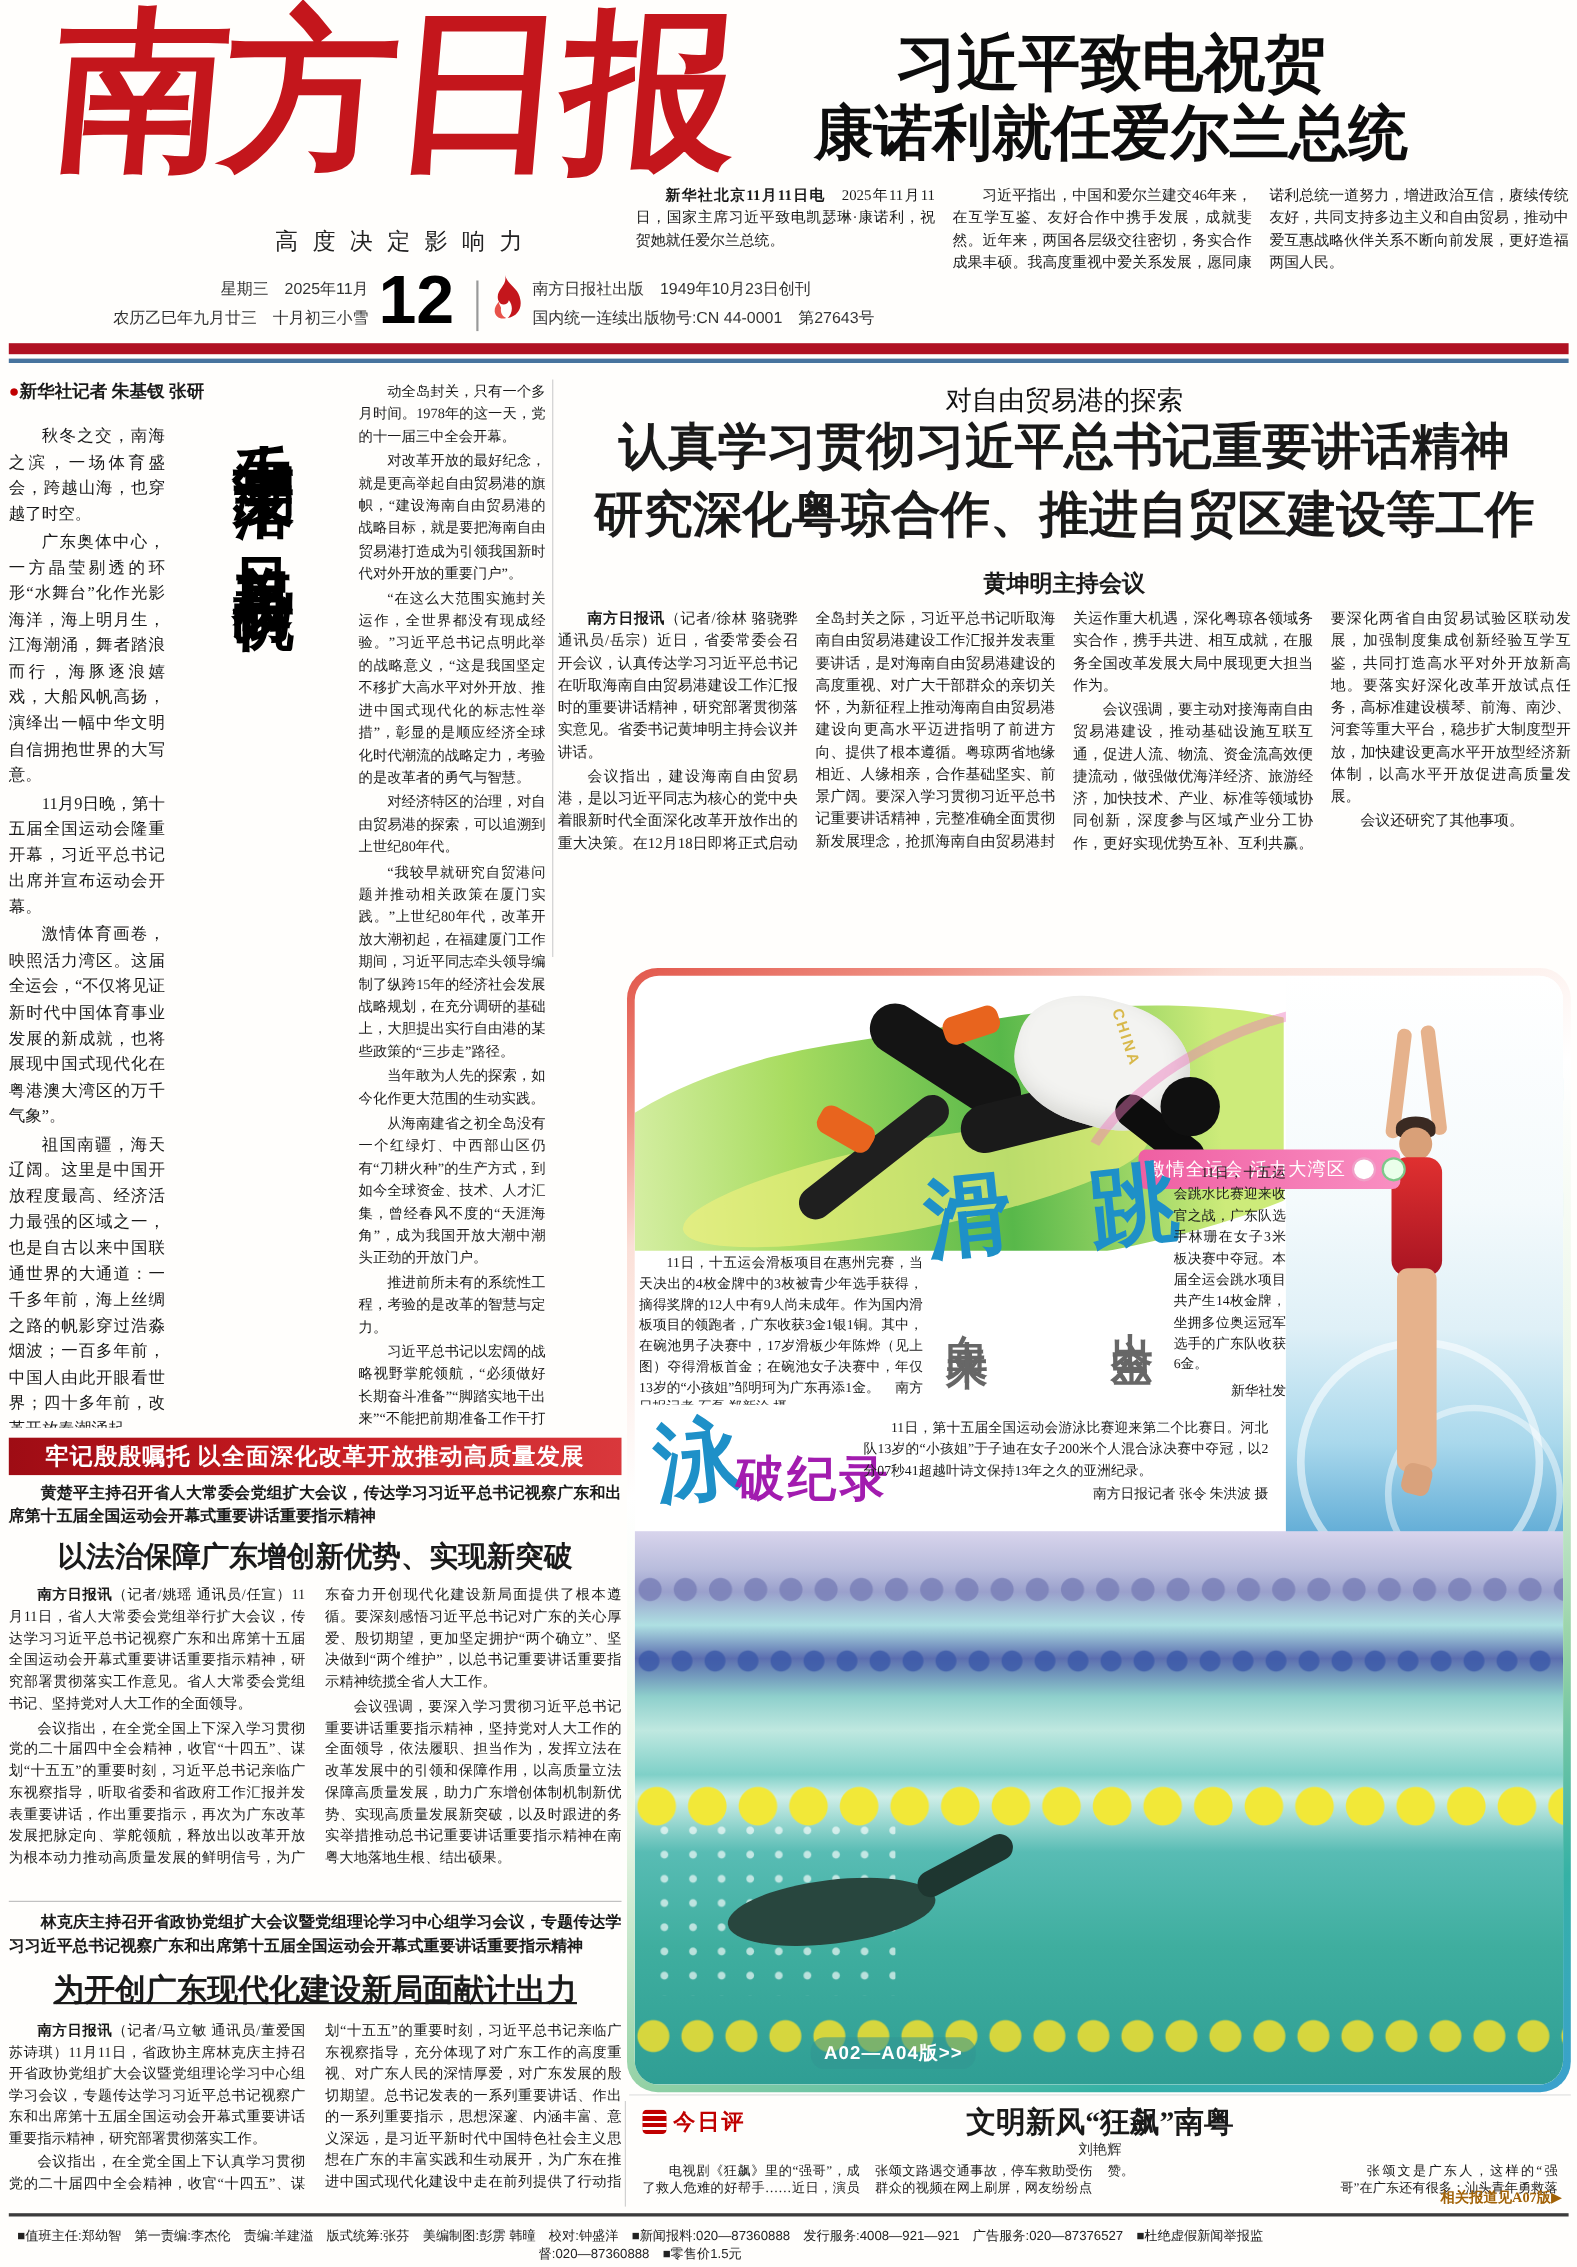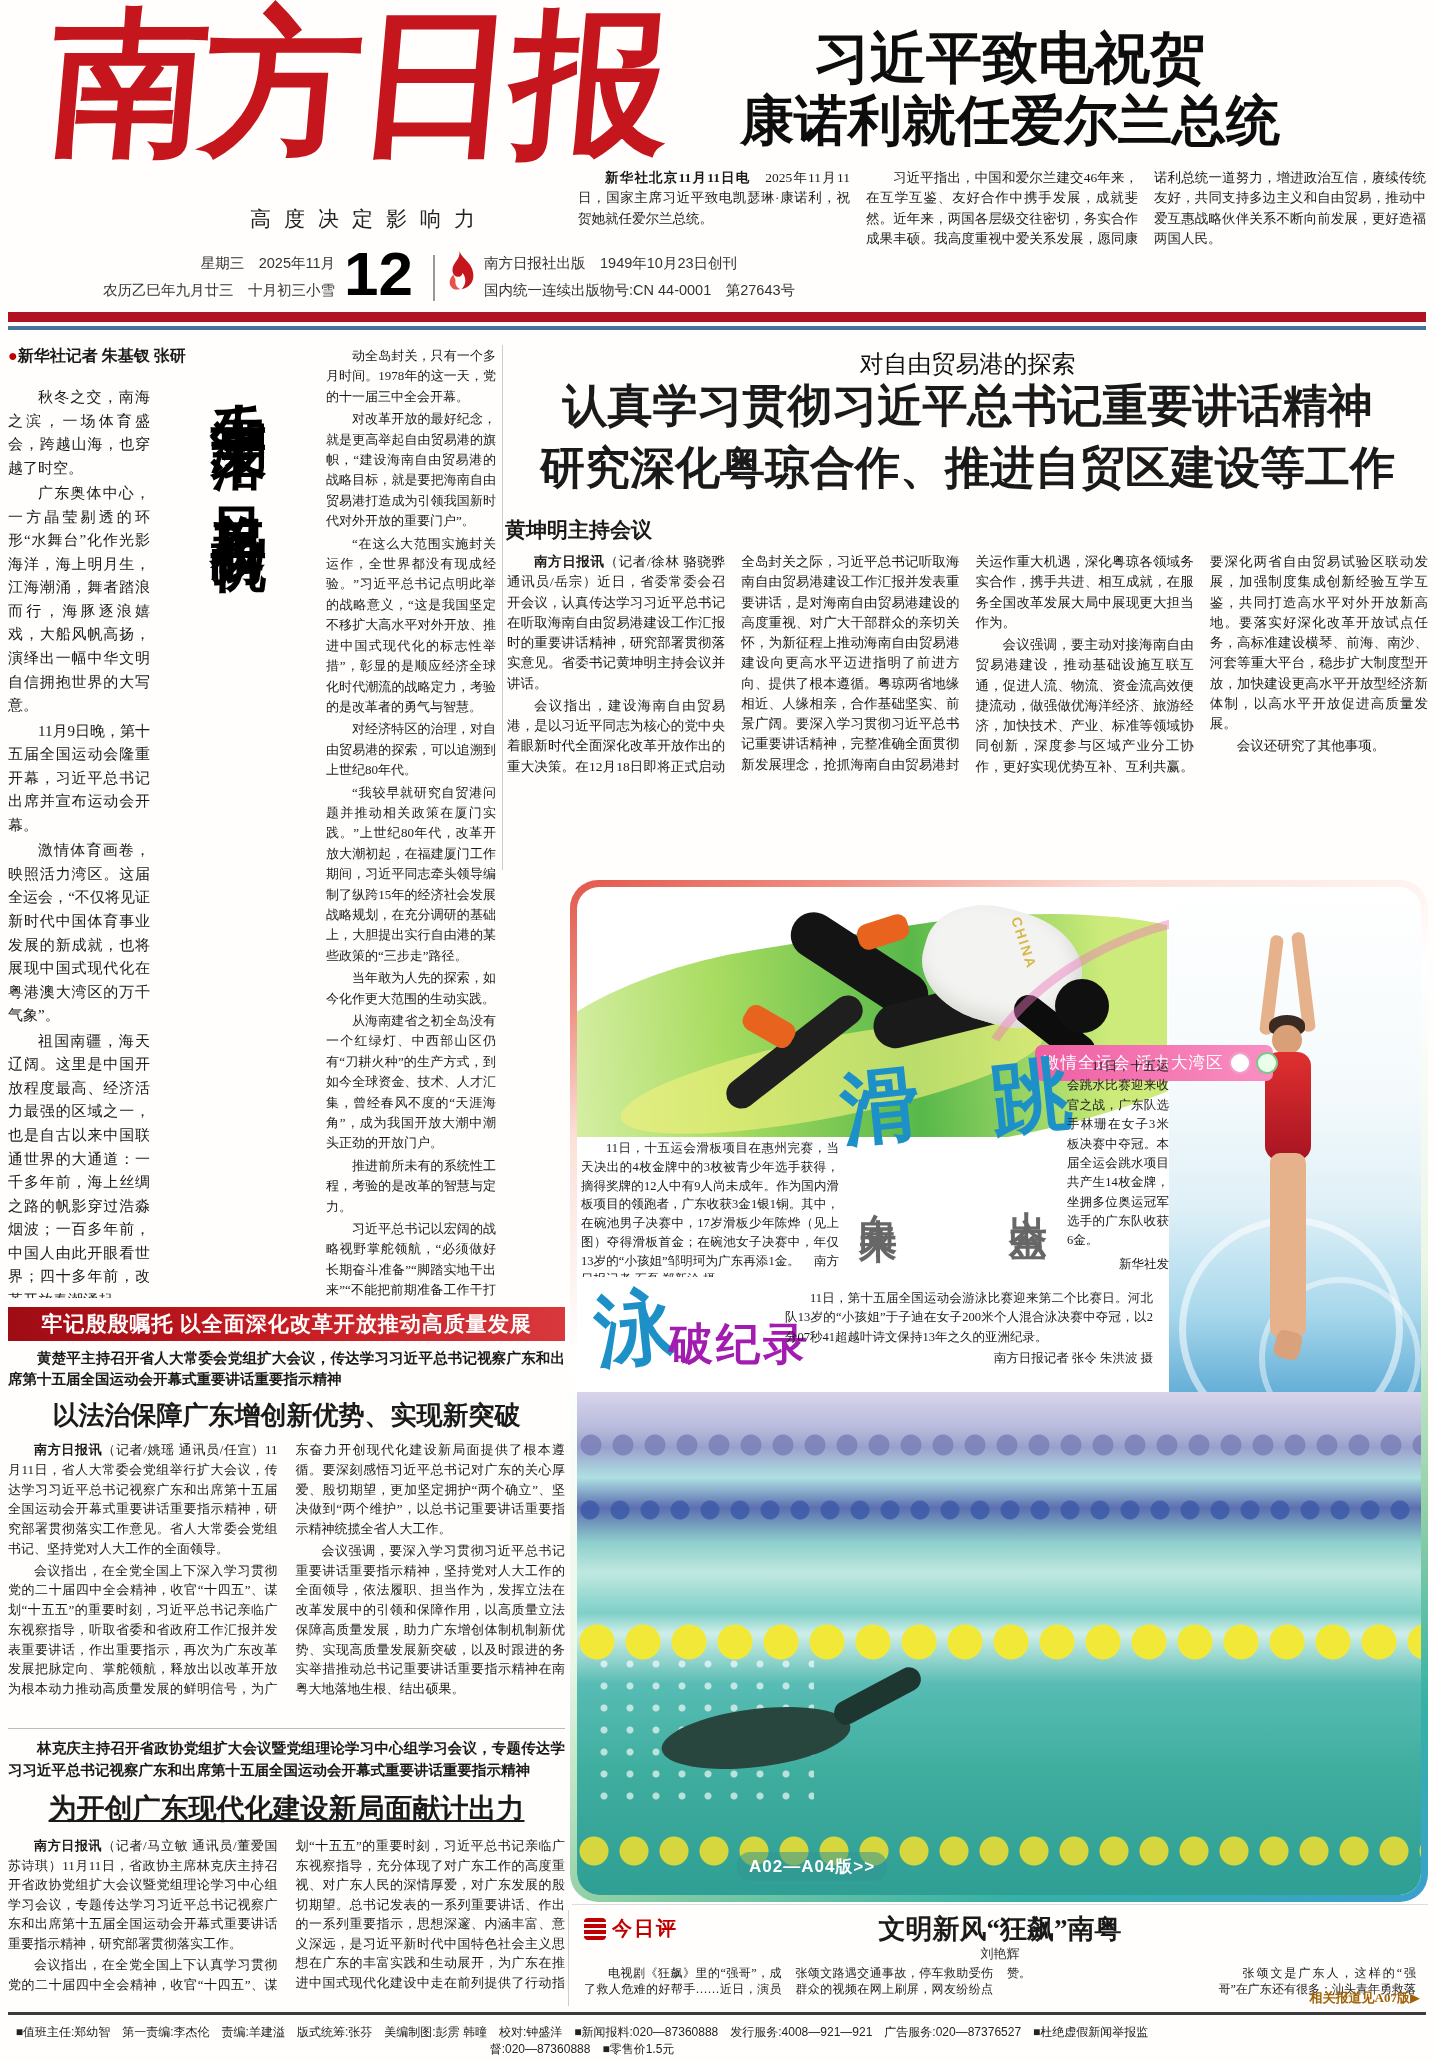--- a/index.html
+++ b/index.html
@@ -38,21 +38,21 @@
   #la-col1{position:absolute;left:0;top:48px;width:142px;height:912px;font-size:15px;line-height:1.57;overflow:hidden;}
   #vhead{position:absolute;left:150px;top:20px;width:162px;height:930px;display:flex;justify-content:center;}
   #vhead span{writing-mode:vertical-rl;font-size:56px;font-weight:900;letter-spacing:8px;line-height:1;color:#000;}
   #la-col2{position:absolute;left:318px;top:8px;width:170px;height:952px;font-size:13px;line-height:1.57;overflow:hidden;}
   #rule-lc{left:502px;top:345px;width:1px;height:525px;background:#ccc;}
 
   
   #kicker{left:505px;top:348px;width:925px;text-align:center;font-size:24px;color:#111;}
   #c-h1{left:505px;top:384px;width:925px;text-align:center;font-size:45px;font-weight:900;line-height:1.0;}
   #c-h2{left:505px;top:446px;width:925px;text-align:center;font-size:45px;font-weight:900;line-height:1.0;}
-  #c-sub{left:505px;top:516px;width:925px;text-align:left;font-size:21px;font-weight:bold;}
+  #c-sub{left:505px;top:516px;width:925px;text-align:center;font-size:21px;font-weight:bold;}
   #c-body{left:507px;top:552px;width:921px;height:320px;columns:4;column-gap:16px;
           font-size:13.5px;line-height:1.5;overflow:hidden;}
 
   
   #panel{left:570px;top:880px;width:858px;height:1022px;border-radius:28px;padding:0;
          background:linear-gradient(155deg,#e2574b 0%,#ef9184 9%,#fbe0d8 18%,#ffffff 34%,
                     #eaf6e6 55%,#93d1a5 72%,#35b1a5 86%,#3aa0ce 100%);}
   #panel-in{position:absolute;left:7px;top:7px;width:844px;height:1008px;background:#fff;
             border-radius:22px;overflow:hidden;}
   #skate-art{position:absolute;left:0;top:0;width:590px;height:250px;overflow:hidden;}

